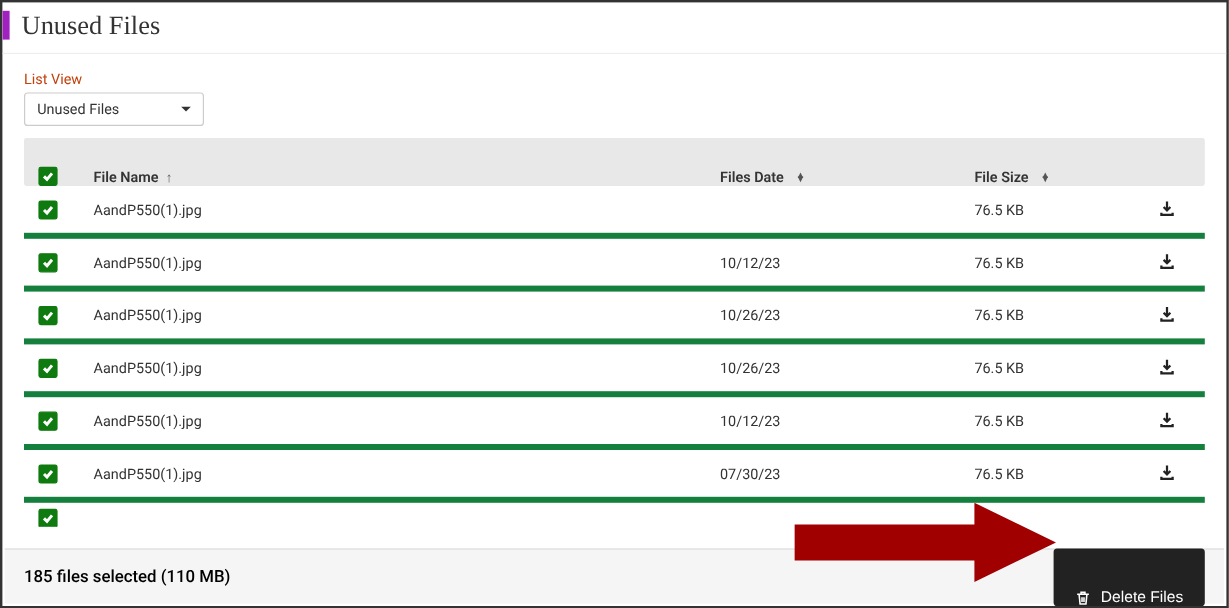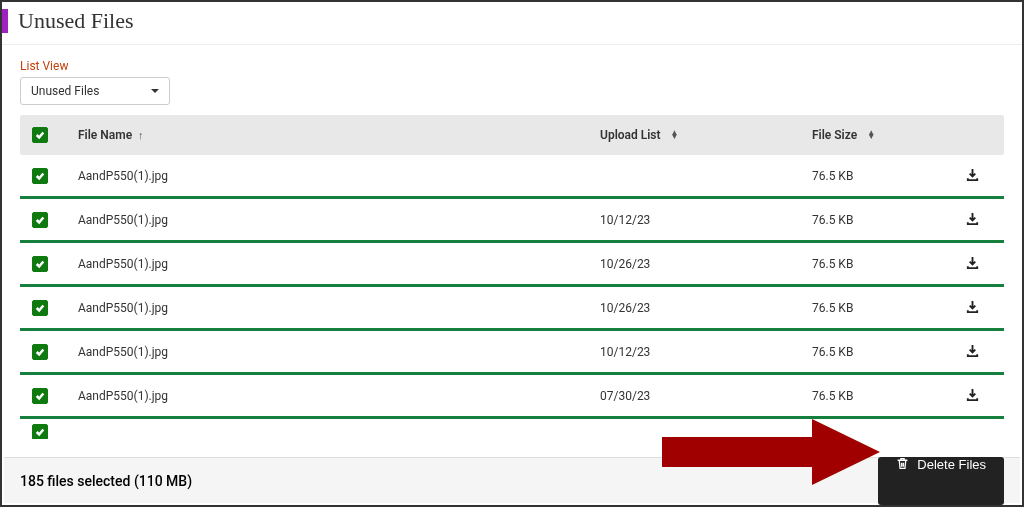--- a/index.html
+++ b/index.html
@@ -63,21 +63,21 @@
       border-left: 4px solid transparent;
       border-right: 4px solid transparent;
       border-top: 4px solid #333;
     }
     .table-wrapper {
       padding: 0 18px;
     }
     .table-header {
       background: #e8e8e8;
       display: flex;
-      align-items: center;
+      align-items: flex-end;
       height: 40px;
       padding: 0 12px;
       border-radius: 2px;
     }
     .col-checkbox {
       width: 40px;
       display: flex;
       align-items: center;
     }
     .col-name {
@@ -133,21 +133,21 @@
       height: 10px;
       stroke: #fff;
       stroke-width: 3;
       fill: none;
     }
     .table-row {
       display: flex;
       align-items: center;
       height: 44px;
       padding: 0 12px;
-      border-bottom: 3px solid #15803d;
+      border-bottom: 5px solid #15803d;
       font-size: 12px;
       color: #333;
     }
     .download-icon svg {
       width: 15px;
       height: 15px;
       stroke: #222;
       stroke-width: 2;
       fill: none;
     }
@@ -180,21 +180,21 @@
     }
     .delete-btn {
       background: #222;
       color: #fff;
       border: none;
       height: 48px;
       padding: 0 18px;
       border-radius: 3px;
       font-size: 13px;
       display: flex;
-      align-items: flex-start;
+      align-items: flex-end;
       gap: 8px;
       cursor: pointer;
       position: relative;
       z-index: 5;
     }
     .delete-btn svg {
       width: 13px;
       height: 13px;
       fill: none;
       stroke: #fff;
@@ -236,21 +236,21 @@
           <svg viewBox="0 0 12 12">
               <polyline points="2,6 5,9 10,3"></polyline>
             </svg>
         </div>
       </div>
       <div class="col-name th">
         <span>File Name</span>
         <span class="sort-arrow-up"></span>
       </div>
       <div class="col-date th">
-        <span>Upload List</span>
+        <span>Files Date</span>
         <span class="sort-both">
             <span>▲</span>
             <span>▼</span>
           </span>
       </div>
       <div class="col-size th">
         <span>File Size</span>
         <span class="sort-both">
             <span>▲</span>
             <span>▼</span>

